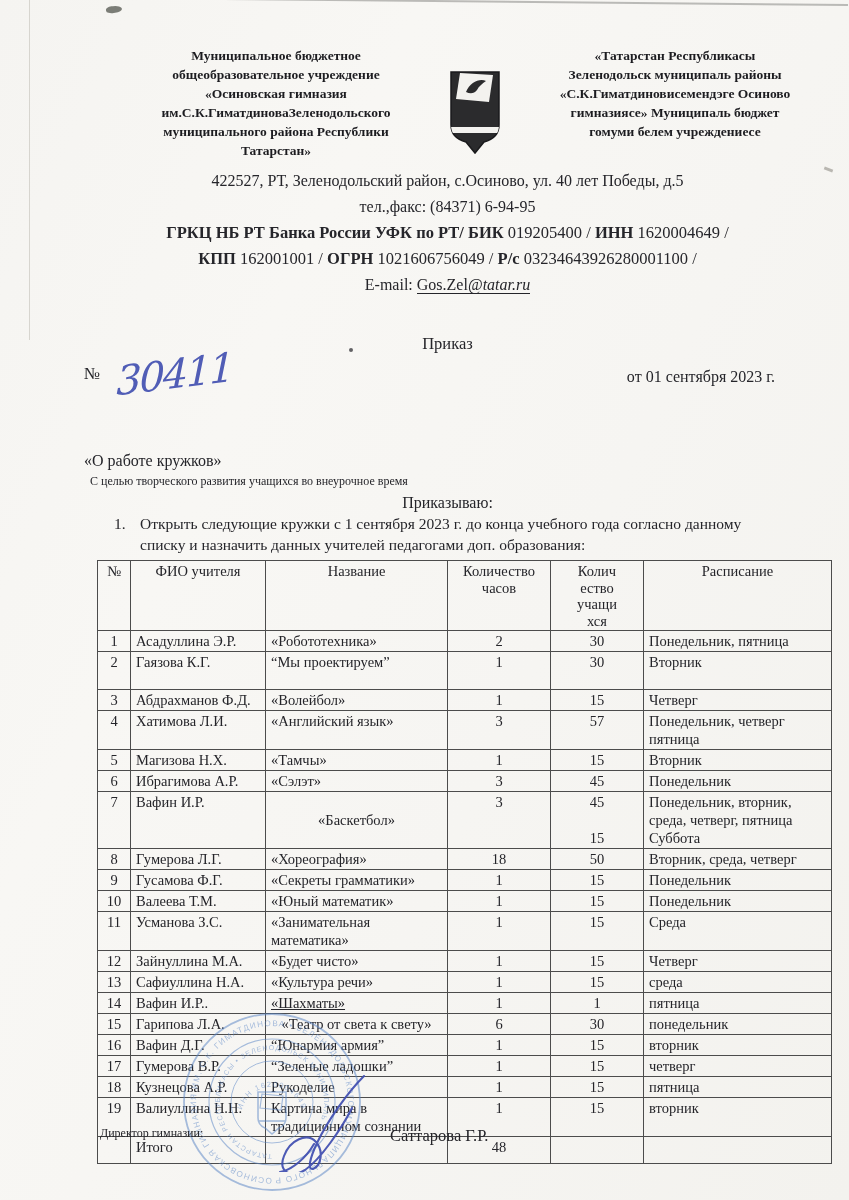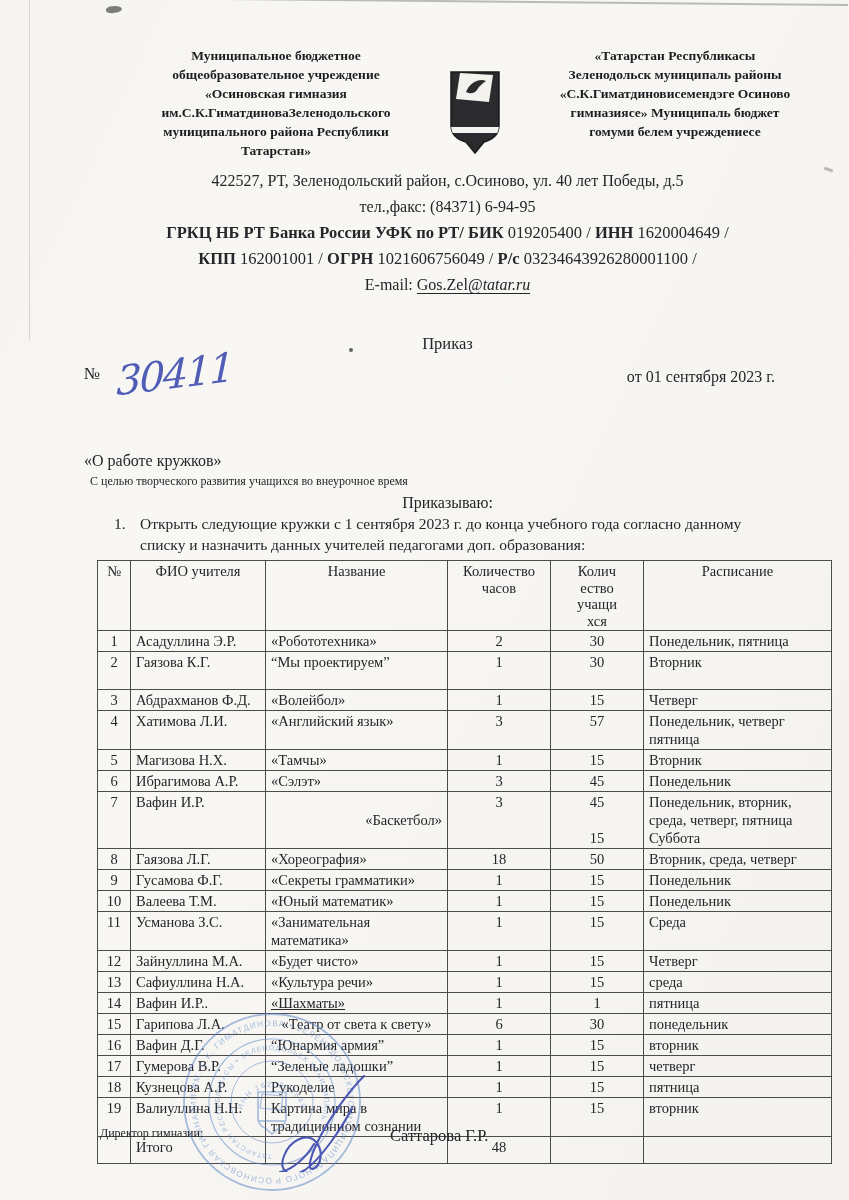--- a/index.html
+++ b/index.html
@@ -195,33 +195,33 @@
             <td style="text-align: center;">6</td>
             <td style="text-align: left;">Ибрагимова А.Р.</td>
             <td style="text-align: left;">«Сэлэт»</td>
             <td style="text-align: center;">3</td>
             <td style="text-align: center;">45</td>
             <td style="text-align: left;">Понедельник</td>
           </tr>
           <tr>
             <td style="text-align: center;">7</td>
             <td style="text-align: left;">Вафин И.Р.</td>
-            <td style="text-align: right;">
+            <td style="text-align: center;">
 «Баскетбол»</td>
             <td style="text-align: center;">3</td>
             <td style="text-align: center;">45
 
 15</td>
             <td style="text-align: left;">Понедельник, вторник,
 среда, четверг, пятница
 Суббота</td>
           </tr>
           <tr>
             <td style="text-align: center;">8</td>
-            <td style="text-align: left;">Гаязова Л.Г.</td>
+            <td style="text-align: left;">Гумерова Л.Г.</td>
             <td style="text-align: left;">«Хореография»</td>
             <td style="text-align: center;">18</td>
             <td style="text-align: center;">50</td>
             <td style="text-align: left;">Вторник, среда, четверг</td>
           </tr>
           <tr>
             <td style="text-align: center;">9</td>
             <td style="text-align: left;">Гусамова Ф.Г.</td>
             <td style="text-align: left;">«Секреты грамматики»</td>
             <td style="text-align: center;">1</td>

